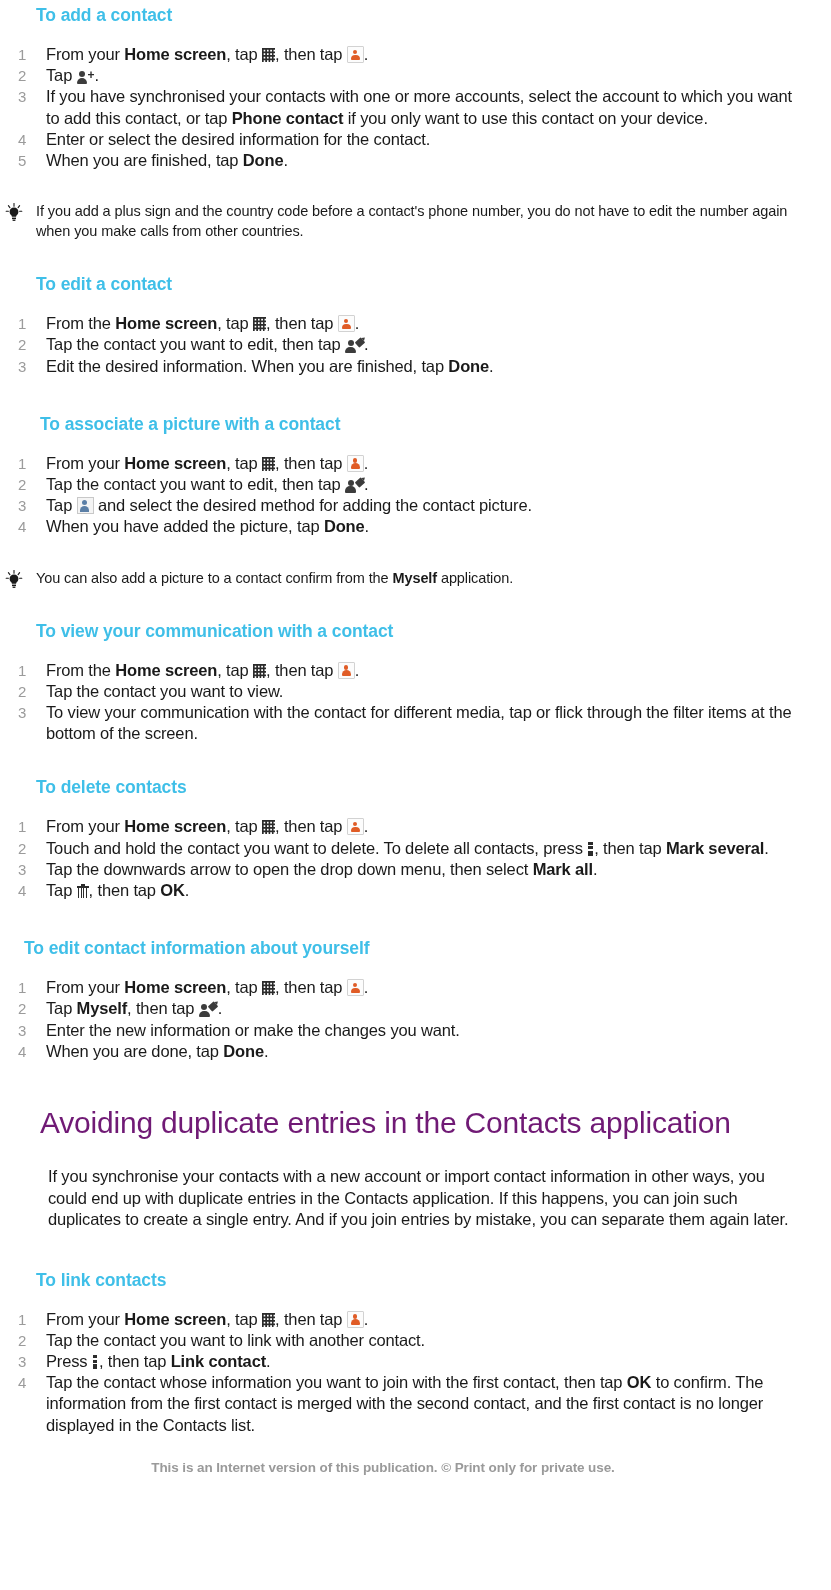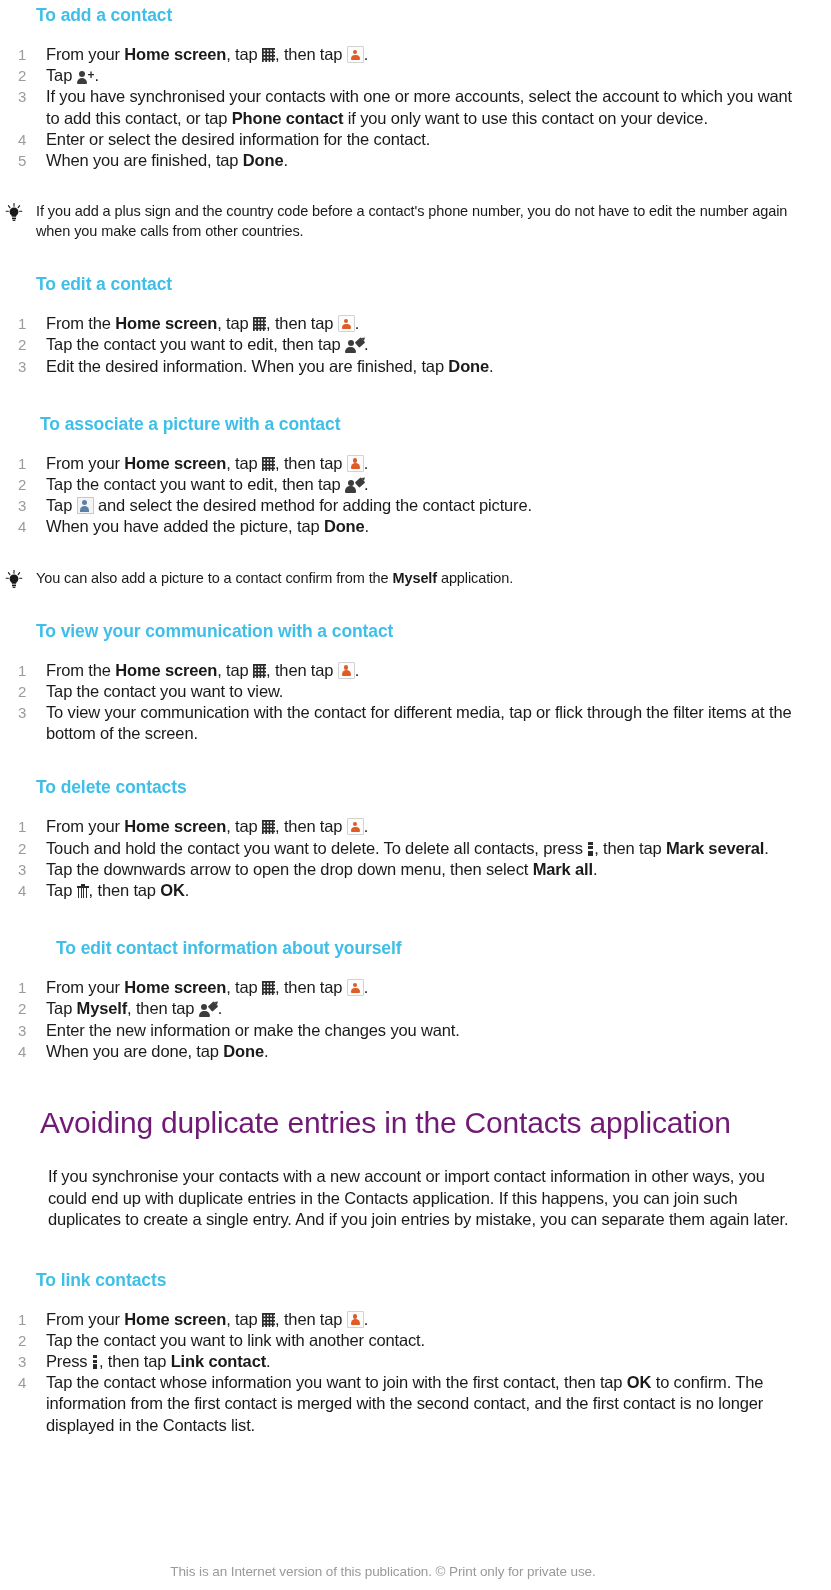--- a/index.html
+++ b/index.html
@@ -262,26 +262,27 @@
     top: 1484px;
     width: 831px;
     text-align: center;
     color: #3fbfe8;
     font-size: 19px;
     letter-spacing: 0.3px;
   }
   .footer-note {
     position: absolute;
     left: 0;
-    top: 1564px;
+    top: 1460px;
     width: 766px;
     text-align: center;
     color: #9a9a9a;
     font-size: 13.5px;
     letter-spacing: -0.1px;
+    font-weight: bold;
   }
 </style>
 </head>
 <body>
 
 <div class="page">
 
   <div style="height:4px"></div>
   <h2 class="sub-head" style="padding-left:36px">To add a contact</h2>
   <div class="sp-8"></div>
@@ -363,21 +364,21 @@
   <h2 class="sub-head" style="padding-left:36px">To delete contacts</h2>
   <div class="sp-8"></div>
   <ol class="steps">
     <li><span>From your </span><b>Home screen</b><span>, tap </span><span class="ic ic-appdrawer"></span><span>, then tap </span><span class="ic ic-contactsapp"></span><span>.</span></li>
     <li><span>Touch and hold the contact you want to delete. To delete all contacts, press </span><span class="ic ic-menukey"><i></i><i></i><i></i></span><span>, then tap </span><b>Mark several</b><span>.</span></li>
     <li><span>Tap the downwards arrow to open the drop down menu, then select </span><b>Mark all</b><span>.</span></li>
     <li><span>Tap </span><span class="ic ic-trash"><span class="handle"></span><span class="lid"></span><span class="can"></span></span><span>, then tap </span><b>OK</b><span>.</span></li>
   </ol>
 
   <div class="sp-26"></div>
-  <h2 class="sub-head" style="padding-left:56px">To edit contact information about yourself</h2>
+  <h2 class="sub-head" style="padding-left:24px">To edit contact information about yourself</h2>
   <div class="sp-8"></div>
   <ol class="steps">
     <li><span>From your </span><b>Home screen</b><span>, tap </span><span class="ic ic-appdrawer"></span><span>, then tap </span><span class="ic ic-contactsapp"></span><span>.</span></li>
     <li><span>Tap </span><b>Myself</b><span>, then tap </span><span class="ic ic-person ic-editperson"><span class="head"></span><span class="body"></span><span class="pencil"></span></span><span>.</span></li>
     <li>Enter the new information or make the changes you want.</li>
     <li><span>When you are done, tap </span><b>Done</b><span>.</span></li>
   </ol>
 
   <div class="sp-32"></div>
   <h1 class="main-head" style="padding-left:36px">Avoiding duplicate entries in the Contacts application</h1>

